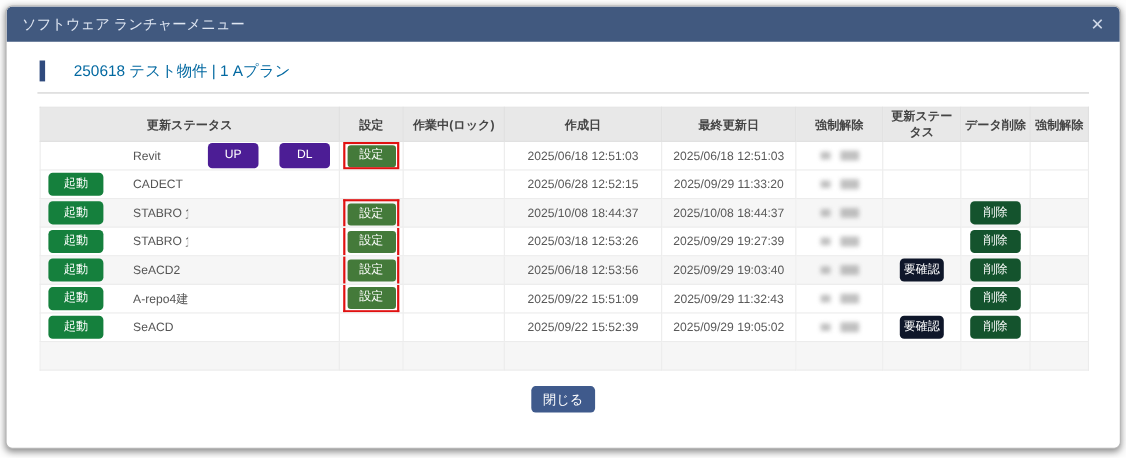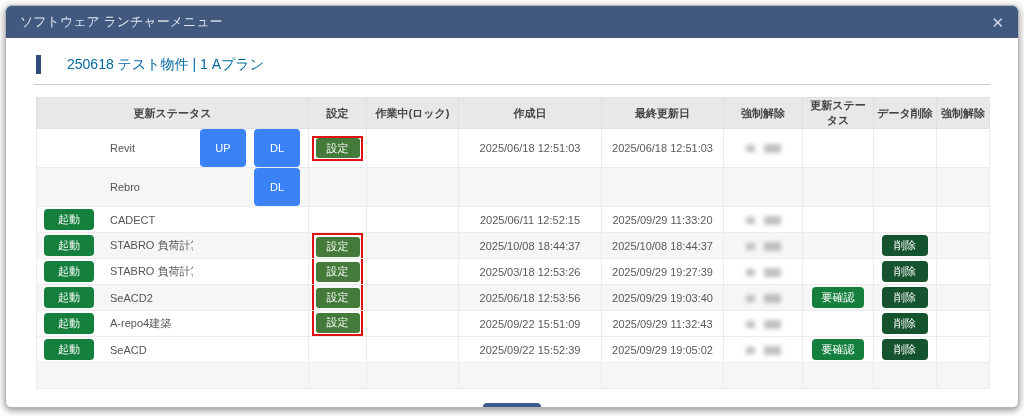--- a/index.html
+++ b/index.html
@@ -21,33 +21,33 @@
 
   table.grid { width:953px; margin:12px 0 0 30px; border-collapse:collapse;
                table-layout:fixed; font-size:11px; color:#555; }
   .grid thead th { background:#e8e8e8; color:#444; font-weight:bold; font-size:11px;
                    height:22px; padding:0 2px; border:1px solid #e0e0e0; }
   .grid tbody td { height:25px; padding:0 3px; border:1px solid #ececec;
                    text-align:center; color:#595959; white-space:nowrap;
                    overflow:hidden; }
   .grid tbody tr.alt td { background:#f6f6f6; }
 
-  .swcell { display:flex; align-items:center; gap:6px; padding:0 4px 0 2px; }
+  .swcell { display:flex; align-items:center; gap:17px; padding:0 4px 0 2px; }
   .sw-name { flex:1; text-align:left; color:#555; font-size:11px; padding-left:8px;
              overflow:hidden; white-space:nowrap; }
   .slot { width:48px; flex:0 0 48px; display:flex; justify-content:center; }
   .launch-slot { width:54px; flex:0 0 54px; }
 
   .btn { border:none; border-radius:4px; color:#fff; font-size:11px; cursor:pointer;
          font-family:inherit; line-height:1; }
   .btn-pink   { background:#15803d; width:50px; height:21px; }
-  .btn-updl   { background:#3b82f6; width:46px; height:38px; }
+  .btn-updl   { background:#4c1d95; width:46px; height:23px; }
   .btn-green  { background:#447a3a; width:44px; height:20px; border-radius:3px; }
   .btn-red    { background:#14532d; width:46px; height:21px; }
-  .btn-lred   { background:#15803d; width:52px; height:21px; }
+  .btn-lred   { background:#0f172a; width:40px; height:21px; }
   .btn-close  { background:#3f5a8c; width:58px; height:24px; font-size:12px; }
 
   td.set-cell { padding:0; }
   .hl-wrap { height:25px; display:flex; align-items:center; justify-content:center; }
   .hl-solo { outline:2px solid #e01111; outline-offset:-2px; }
   .hl-top  { border-left:2px solid #e01111; border-right:2px solid #e01111;
              border-top:2px solid #e01111; }
   .hl-mid  { border-left:2px solid #e01111; border-right:2px solid #e01111; }
   .hl-bot  { border-left:2px solid #e01111; border-right:2px solid #e01111;
              border-bottom:2px solid #e01111; }
@@ -125,66 +125,36 @@
             </span>
     </td>
     <td>
       
     </td>
     <td>
       
     </td>
     <td class="r-force"></td>
   </tr>
-        <tr class="alt">
-    <td>
-      <div class="swcell">
-        <span class="launch-slot"></span>
-        <span class="sw-name r-name">Rebro</span>
-        <span class="slot"></span>
-        <span class="slot">
-                <button class="btn btn-updl r-dl">DL</button>
-              </span>
+        <tr>
+    <td>
+      <div class="swcell">
+        <span class="launch-slot"><button class="btn btn-pink r-launch">起動</button></span>
+        <span class="sw-name r-name">CADECT</span>
+        <span class="slot"></span>
+        <span class="slot"></span>
       </div>
     </td>
     <td class="set-cell">
       <div class="hl-wrap r-hl">
         
       </div>
     </td>
     <td class="r-lock"></td>
-    <td class="r-created"></td>
-    <td class="r-updated"></td>
-    <td>
-      
-    </td>
-    <td>
-      
-    </td>
-    <td>
-      
-    </td>
-    <td class="r-force"></td>
-  </tr>
-        <tr>
-    <td>
-      <div class="swcell">
-        <span class="launch-slot"><button class="btn btn-pink r-launch">起動</button></span>
-        <span class="sw-name r-name">CADECT</span>
-        <span class="slot"></span>
-        <span class="slot"></span>
-      </div>
-    </td>
-    <td class="set-cell">
-      <div class="hl-wrap r-hl">
-        
-      </div>
-    </td>
-    <td class="r-lock"></td>
-    <td class="r-created">2025/06/11 12:52:15</td>
+    <td class="r-created">2025/06/28 12:52:15</td>
     <td class="r-updated">2025/09/29 11:33:20</td>
     <td>
       <span class="blobs r-worker">
               <span class="blob sm"></span>
               <span class="blob"></span>
             </span>
     </td>
     <td>
       
     </td>

